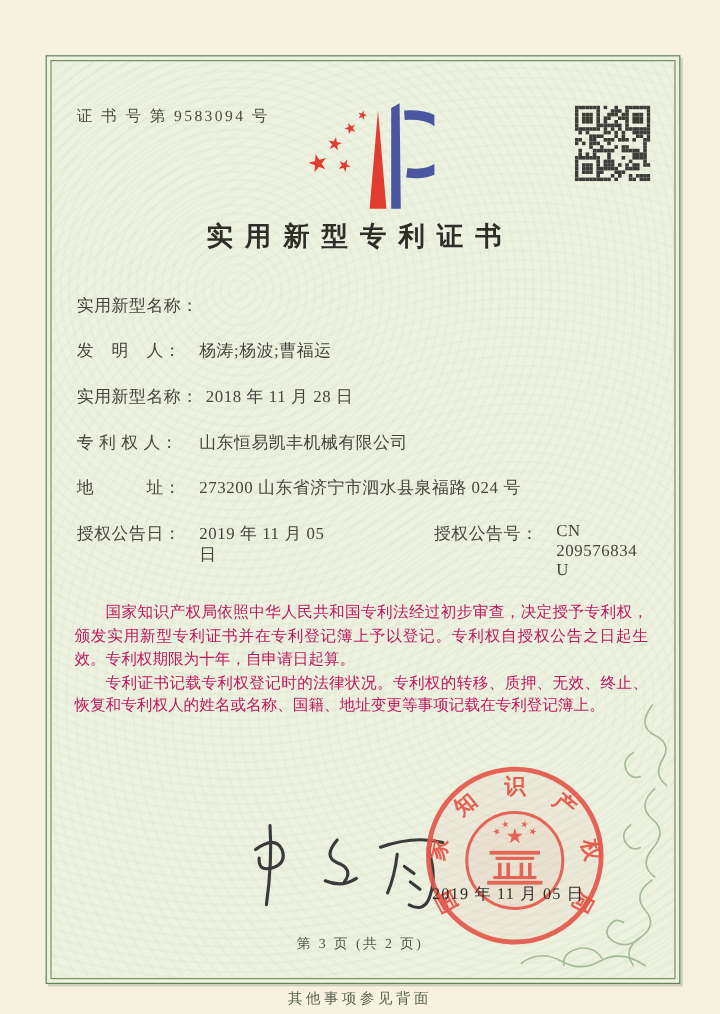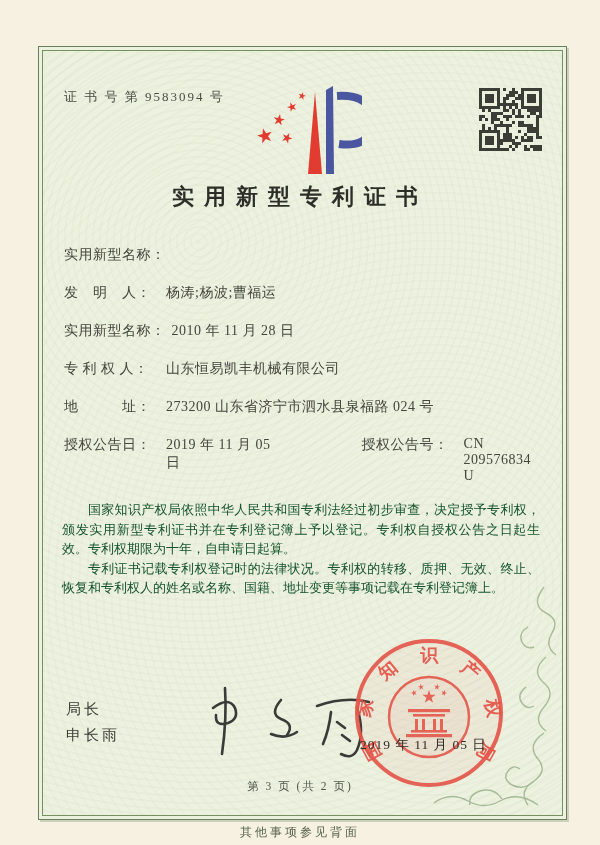--- a/index.html
+++ b/index.html
@@ -37,21 +37,21 @@
   }
   
   .fields{position:absolute;left:64px;top:246px;width:480px;font-size:14px;color:#45453d;}
   .frow{height:38px;display:flex;align-items:flex-start;letter-spacing:.5px;}
   .frow .lab{flex:0 0 auto;min-width:96px;}
   .frow .val{margin-left:6px;}
   .frow .pair2{margin-left:88px;display:flex;}
   
   .bodytext{
     position:absolute;left:62px;top:500px;width:478px;
-    font-size:13px;line-height:19.5px;text-align:justify;color:#14532d;
+    font-size:13px;line-height:19.5px;text-align:justify;color:#be185d;
   }
   .bodytext p{margin:0;text-indent:2em;}
   
   .sig-labels{position:absolute;left:66px;top:696px;font-size:15px;letter-spacing:3px;color:#3d3d37;line-height:26px;}
   .sig-hand{position:absolute;left:185px;top:682px;width:210px;height:80px;}
   
   .seal{position:absolute;left:350px;top:634px;width:158px;height:158px;z-index:3;}
   .seal-date{
     position:absolute;left:360px;top:736px;z-index:4;
     font-size:13.5px;letter-spacing:1px;color:#2f2c28;white-space:nowrap;
@@ -345,21 +345,21 @@
   <div class="fields">
     <div class="frow">
       <span class="lab">实用新型名称：</span>
     </div>
     <div class="frow">
       <span class="lab">发　明　人：</span>
       <span class="val">杨涛;杨波;曹福运</span>
     </div>
     <div class="frow">
       <span class="lab">实用新型名称：</span>
-      <span class="val">2010 年 11 月 28 日</span>
+      <span class="val">2018 年 11 月 28 日</span>
     </div>
     <div class="frow">
       <span class="lab">专 利 权 人：</span>
       <span class="val">山东恒易凯丰机械有限公司</span>
     </div>
     <div class="frow">
       <span class="lab">地　　　址：</span>
       <span class="val">273200 山东省济宁市泗水县泉福路 024 号</span>
     </div>
     <div class="frow">
@@ -383,24 +383,20 @@
       <path d="M140,90 q-16,14 -2,26 q12,10 0,24 q-12,14 2,24"></path>
       <path d="M138,166 q-18,12 -6,26 q10,12 -4,22 q-16,10 -6,24"></path>
       <path d="M132,238 q-20,-14 -38,-4 q-16,9 -32,0 q-18,-10 -34,2"></path>
       <path d="M128,214 q-10,10 -22,4 q-10,-6 -4,-14 q5,-7 12,-2"></path>
       <path d="M96,232 q-8,-12 -22,-8 q-12,4 -10,14"></path>
       <path d="M120,120 q-10,8 -4,16 q5,7 12,3"></path>
       <path d="M122,60 q-10,6 -6,15 q4,8 12,5"></path>
     </svg>
   </div>
 
-  <div class="sig-labels">
-    <div>局长</div>
-    <div>申长雨</div>
-  </div>
   <div class="sig-hand">
     <svg width="210" height="80" viewBox="0 0 210 80" fill="none" stroke="#3a3a38" stroke-width="2.6" stroke-linecap="round" stroke-linejoin="round">
       <path d="M28,26 q16,-12 22,0 q4,11 -7,15 q-13,4 -12,-8"></path>
       <path d="M40,6 q2,30 -3,66"></path>
       <path d="M96,18 q-12,14 0,19 q14,5 6,16"></path>
       <path d="M86,52 q14,6 26,-2"></path>
       <path d="M132,24 q28,-10 52,-4"></path>
       <path d="M146,30 q-2,18 -8,32"></path>
       <path d="M172,26 q8,24 0,42 q-5,10 -16,4"></path>
       <path d="M152,40 l8,6"></path>

